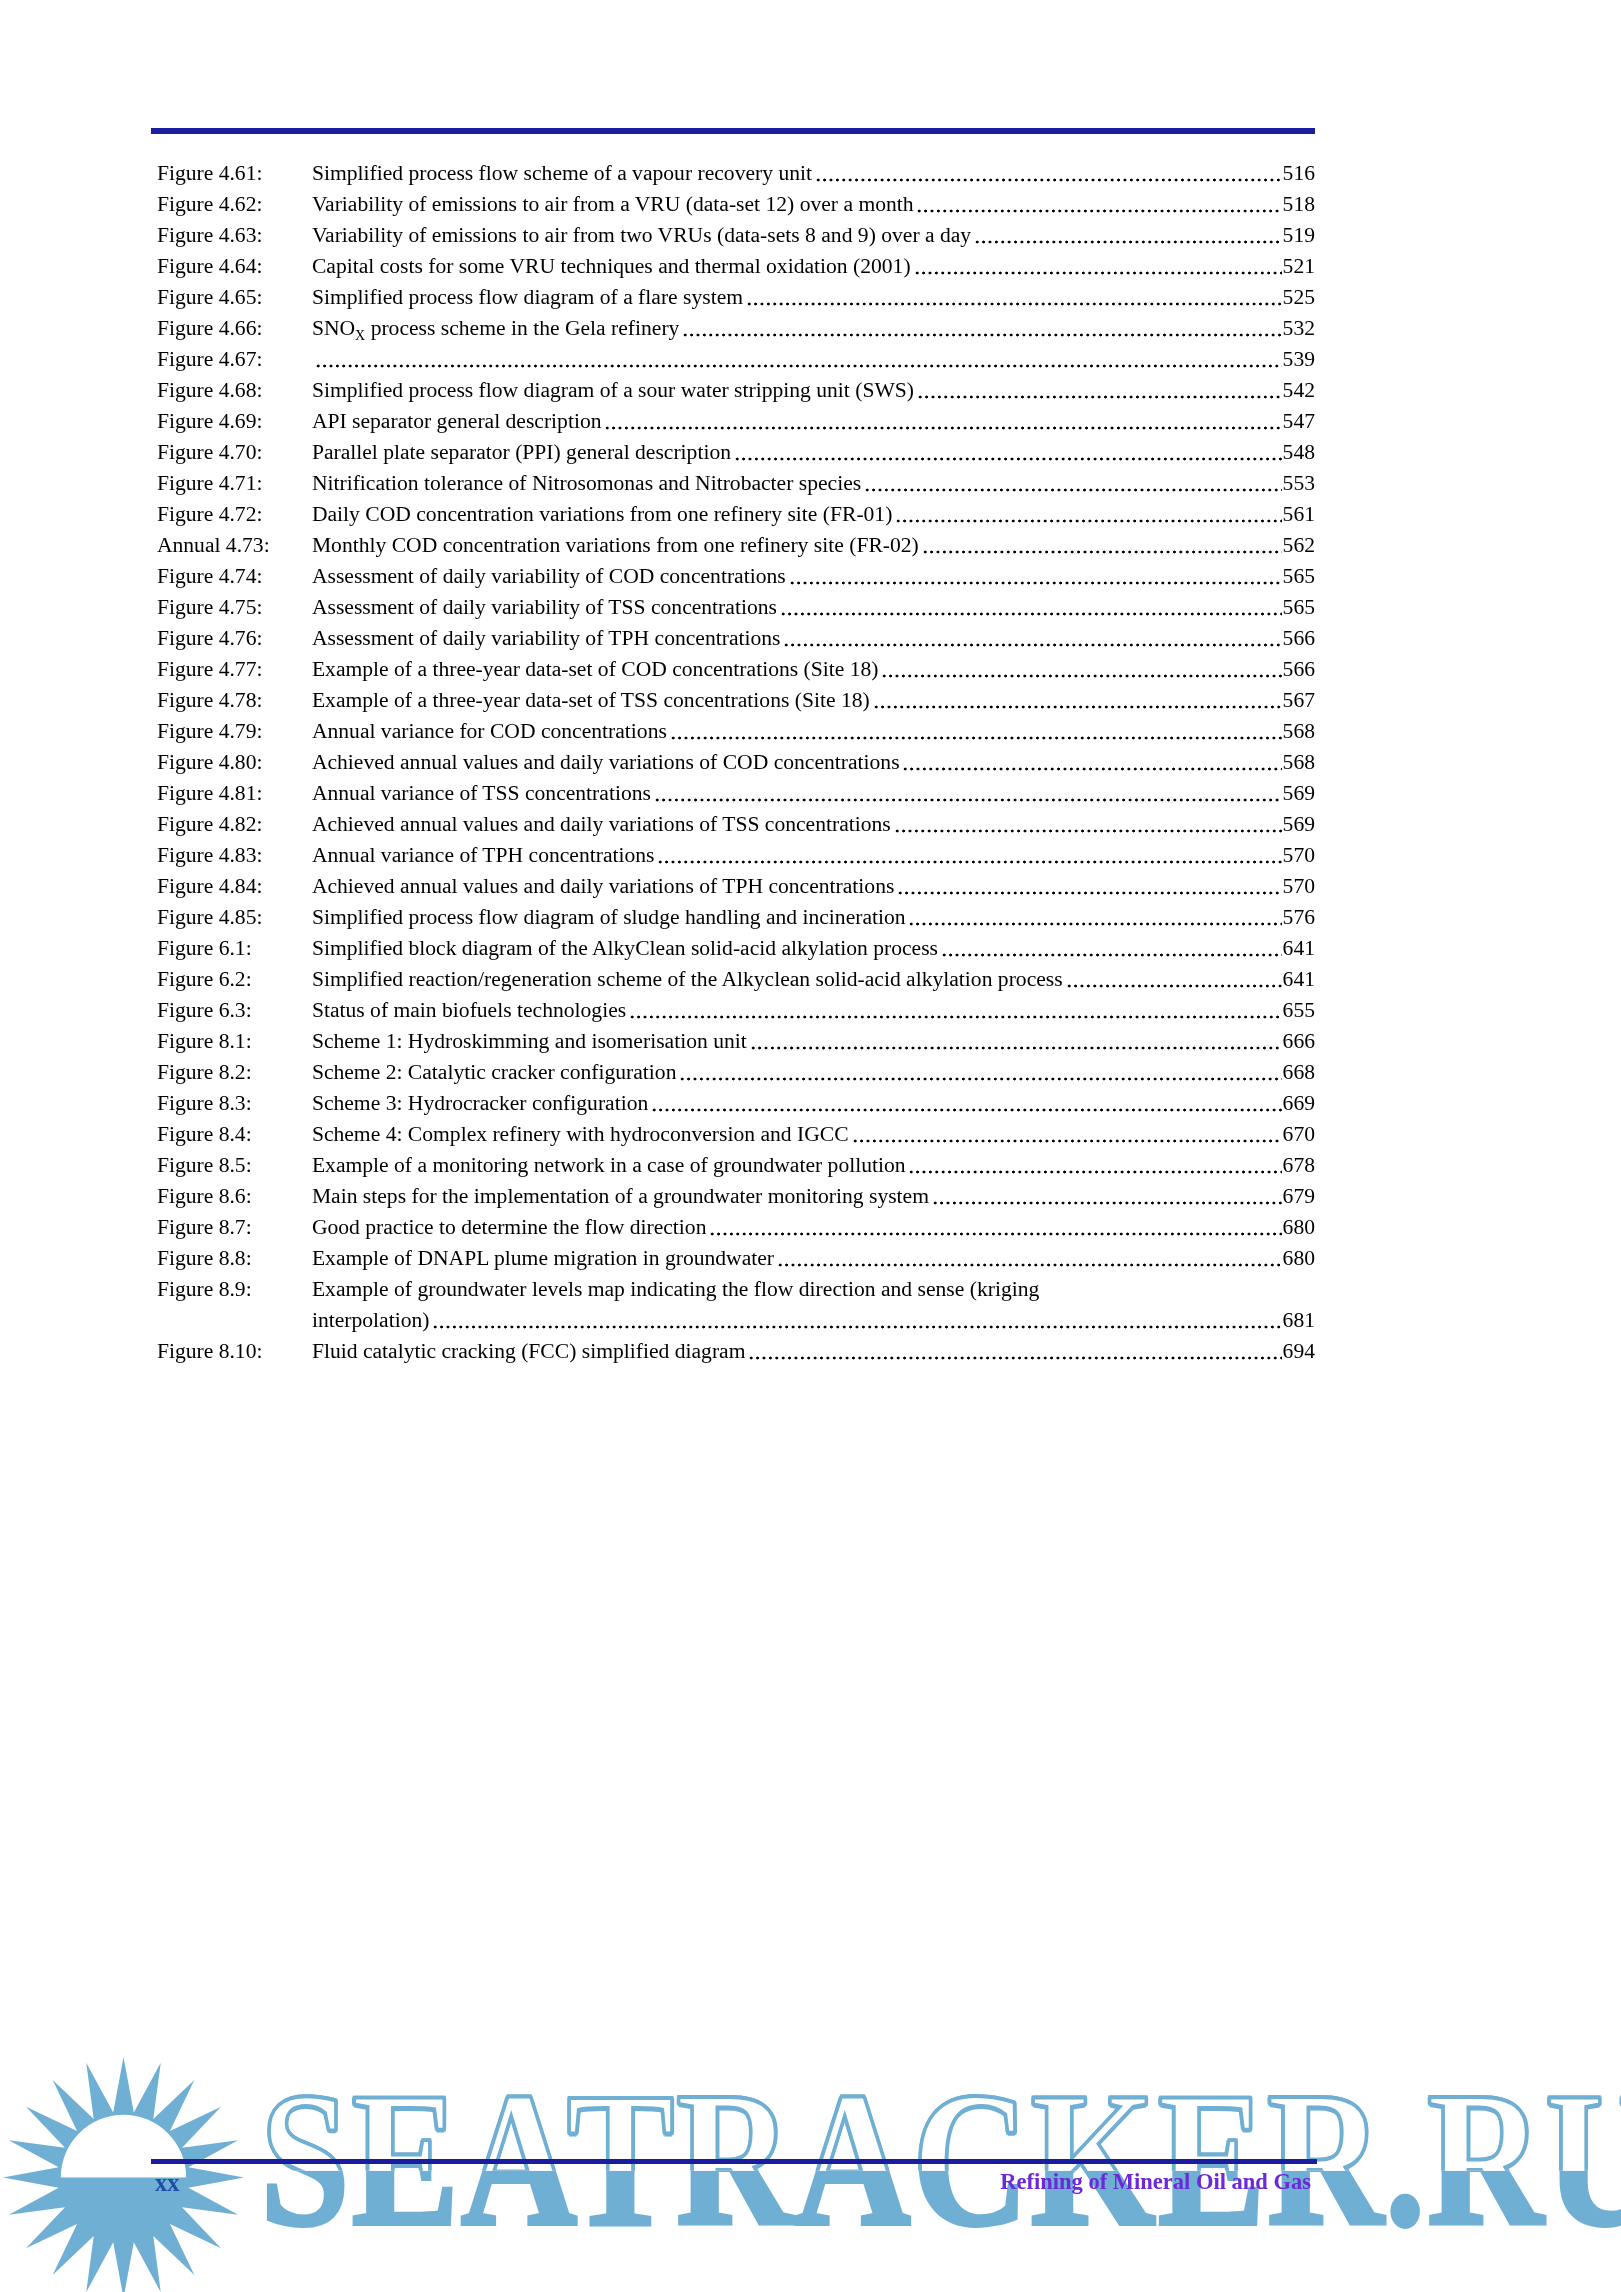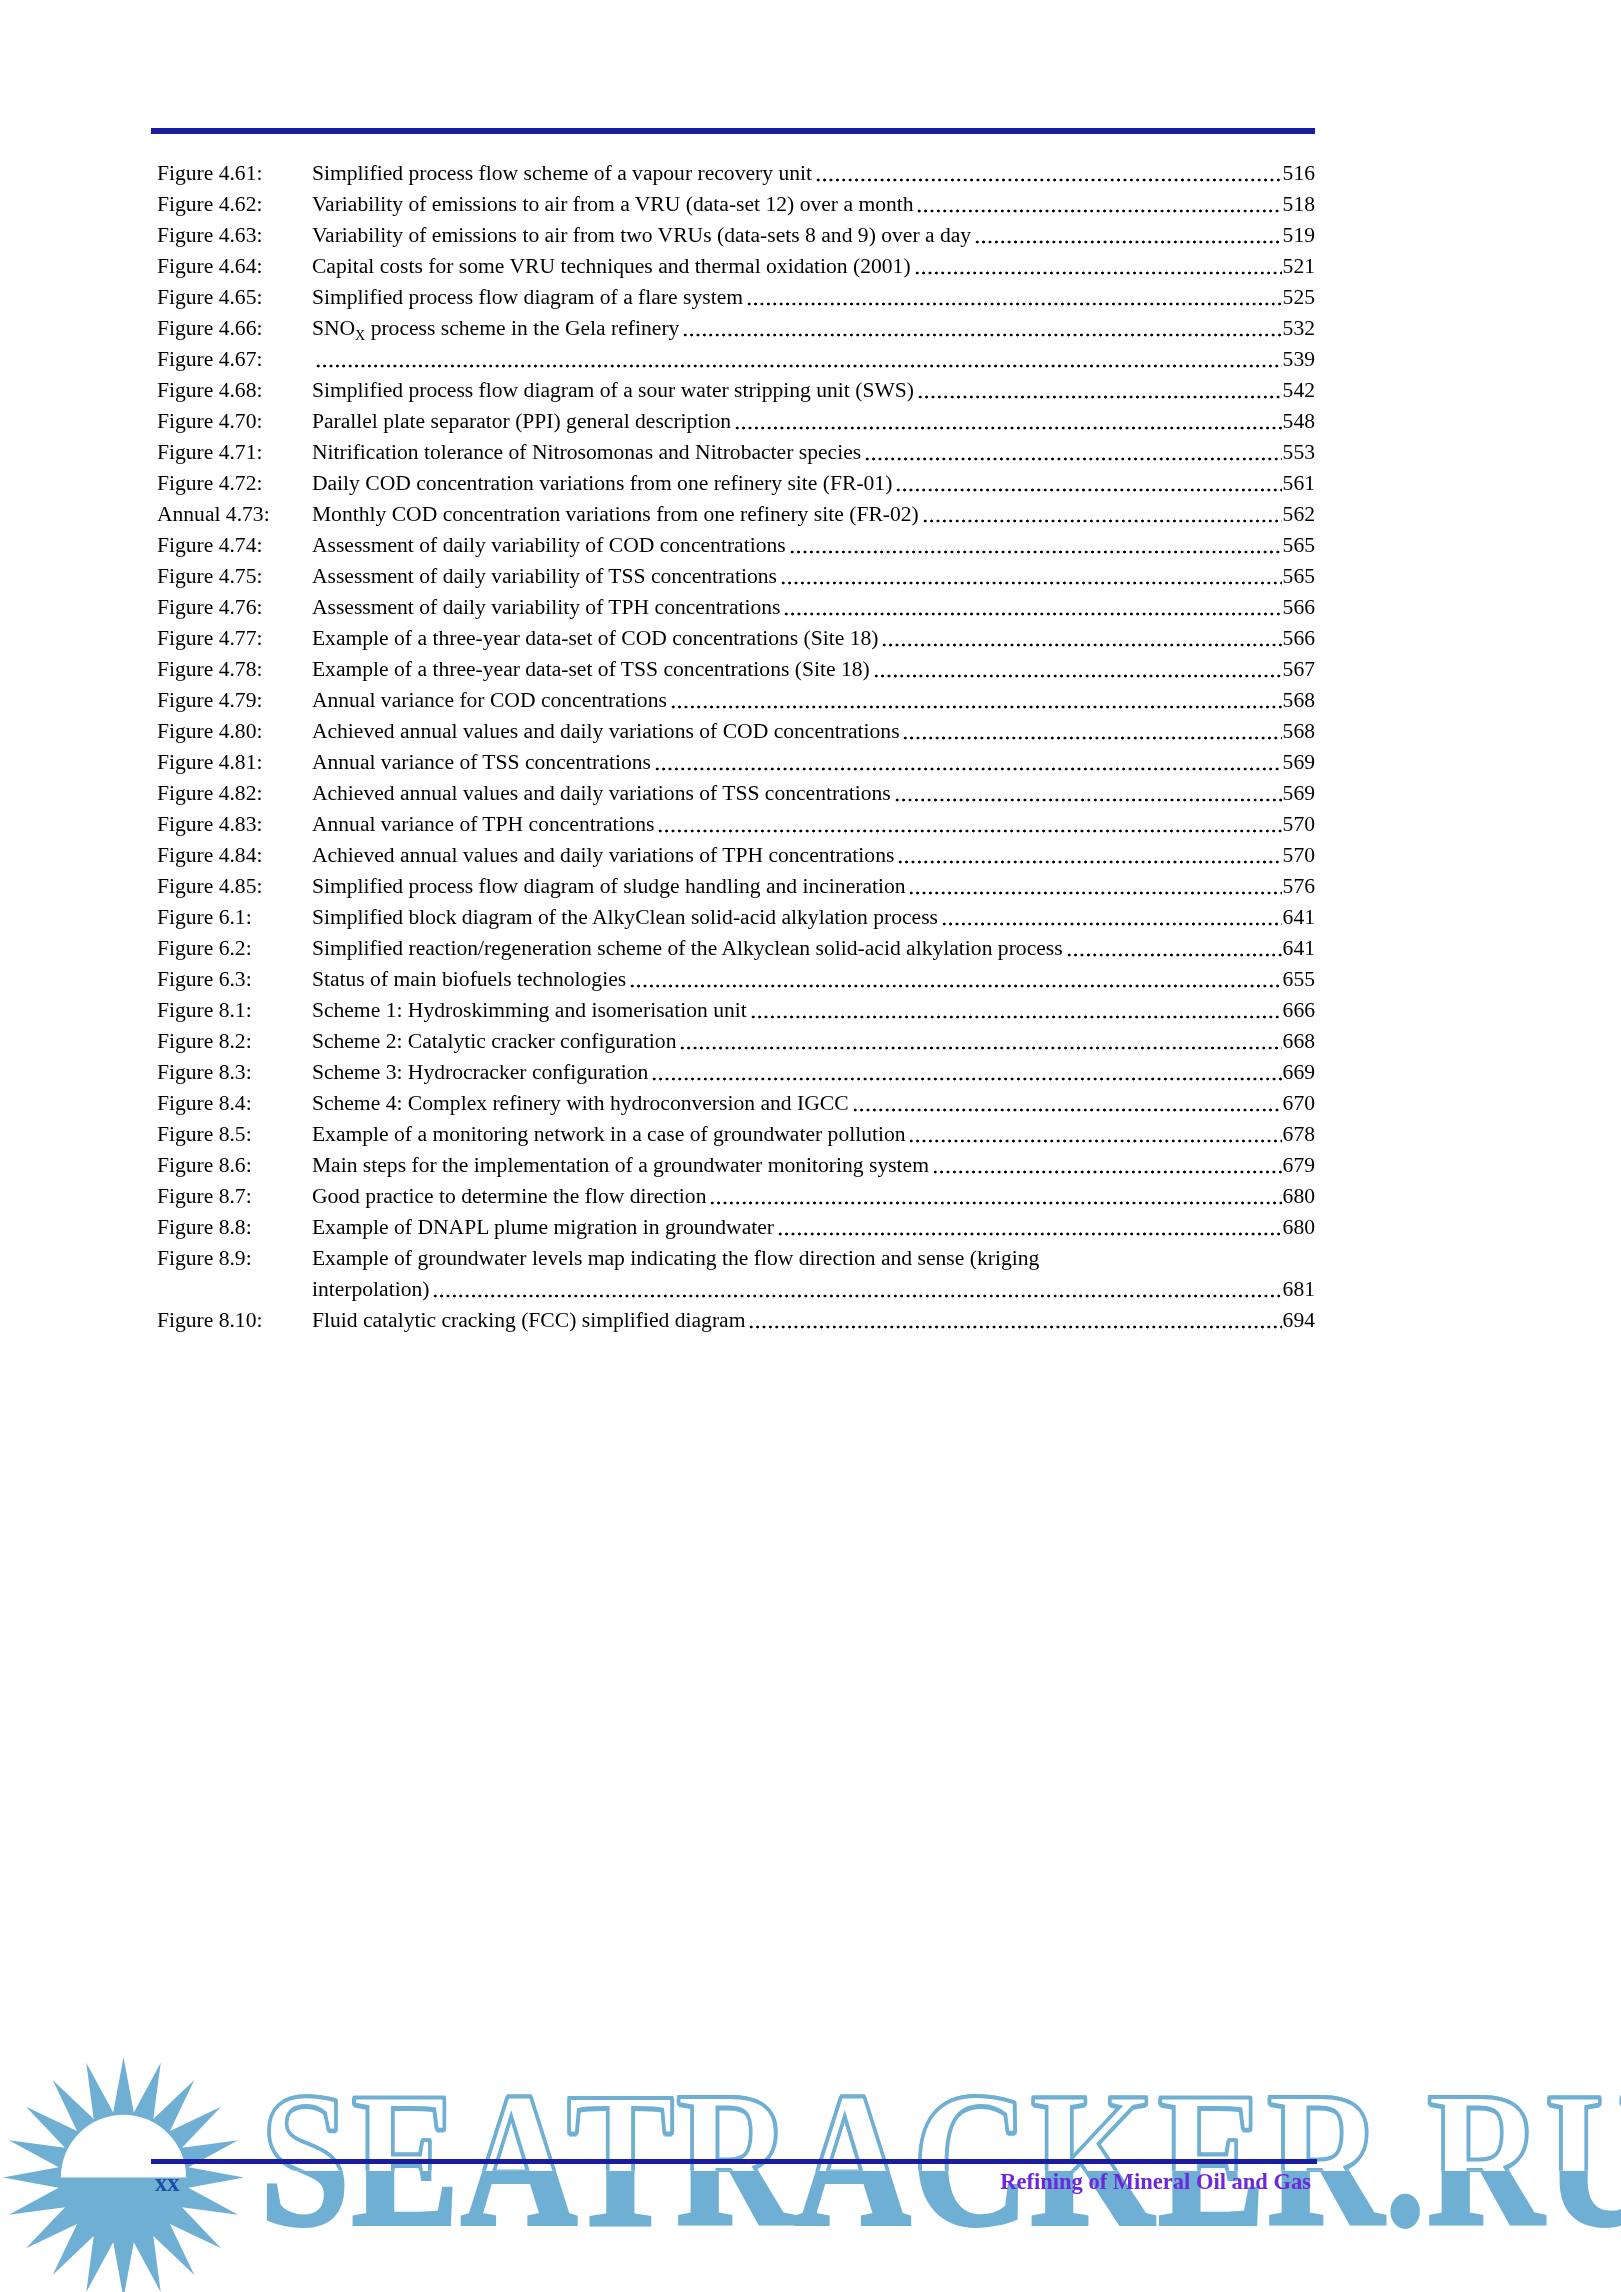--- a/index.html
+++ b/index.html
@@ -102,20 +102,26 @@
         <span class="leader"></span>
         <span class="pg">539</span>
       </div>
       <div class="row">
         <span class="lbl">Figure 4.68:</span>
         <span class="desc">Simplified process flow diagram of a sour water stripping unit (SWS)</span>
         <span class="leader"></span>
         <span class="pg">542</span>
       </div>
       <div class="row">
+        <span class="lbl">Figure 4.69:</span>
+        <span class="desc">API separator general description</span>
+        <span class="leader"></span>
+        <span class="pg">547</span>
+      </div>
+      <div class="row">
         <span class="lbl">Figure 4.70:</span>
         <span class="desc">Parallel plate separator (PPI) general description</span>
         <span class="leader"></span>
         <span class="pg">548</span>
       </div>
       <div class="row">
         <span class="lbl">Figure 4.71:</span>
         <span class="desc">Nitrification tolerance of Nitrosomonas and Nitrobacter species</span>
         <span class="leader"></span>
         <span class="pg">553</span>

